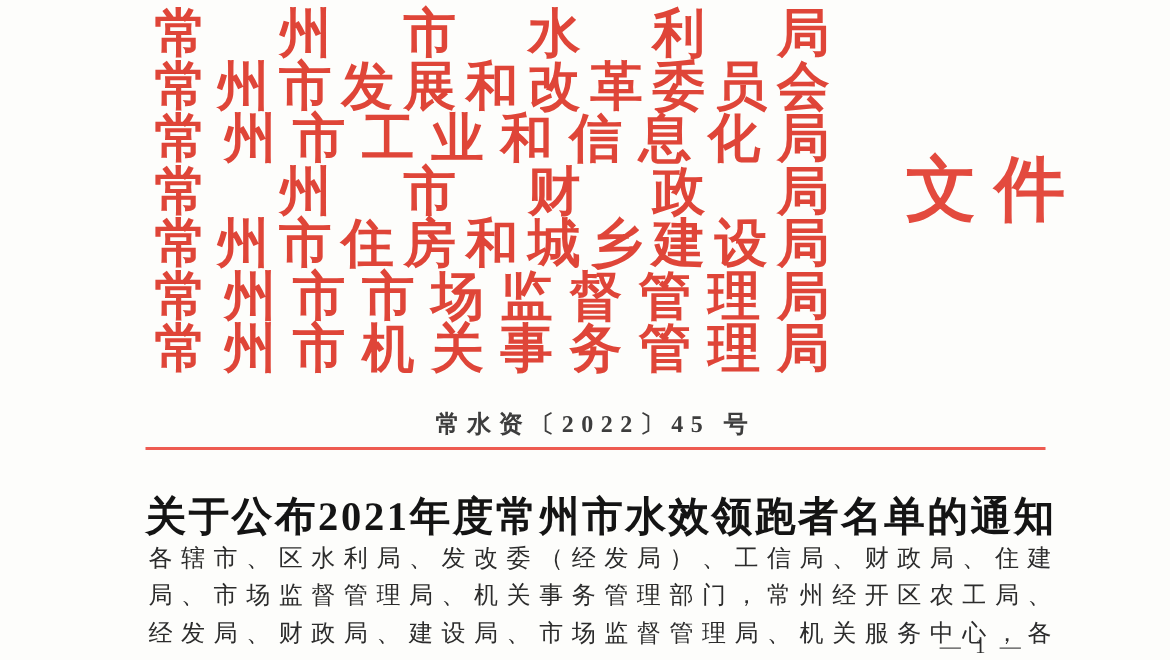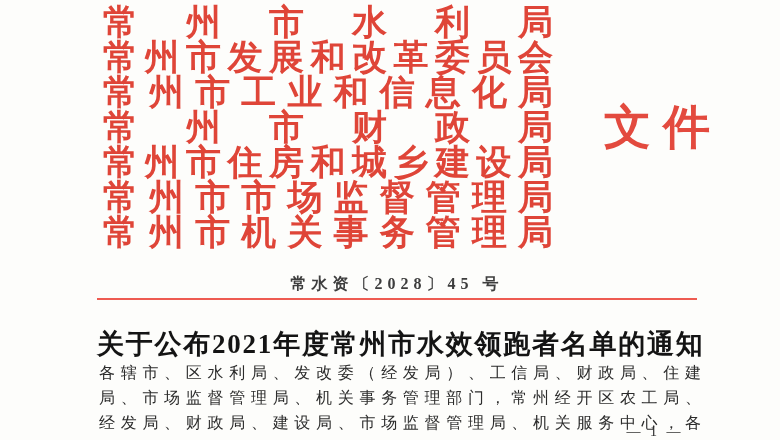--- a/index.html
+++ b/index.html
@@ -144,21 +144,21 @@
         <span>事</span>
         <span>务</span>
         <span>管</span>
         <span>理</span>
         <span>局</span>
       </div>
   </div>
 
   <div class="doc-label">文件</div>
 
-  <div class="doc-number">常水资〔2028〕45 号</div>
+  <div class="doc-number">常水资〔2022〕45 号</div>
 
   <div class="red-rule"></div>
 
   <div class="notice-title jc">
       <span>关</span>
       <span>于</span>
       <span>公</span>
       <span>布</span>
       <span>2</span>
       <span>0</span>

